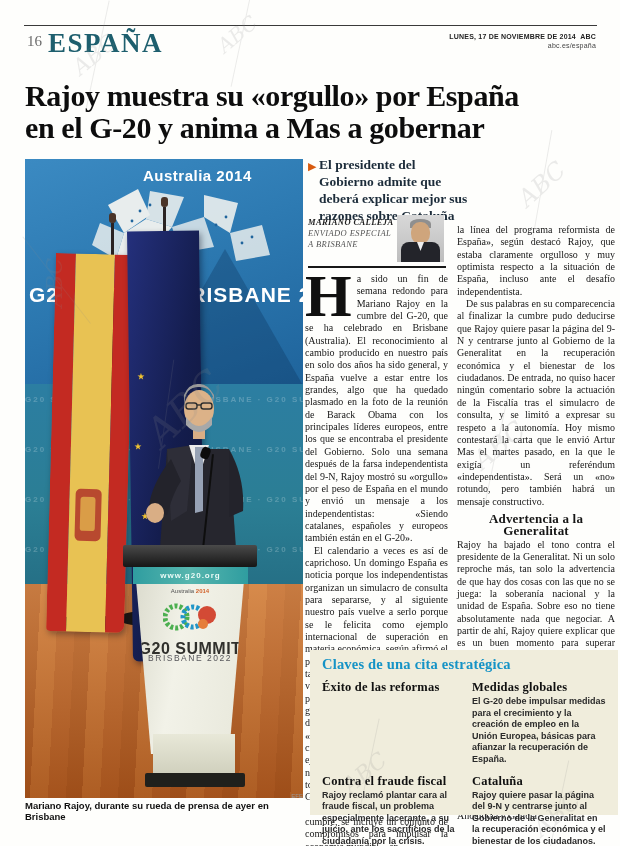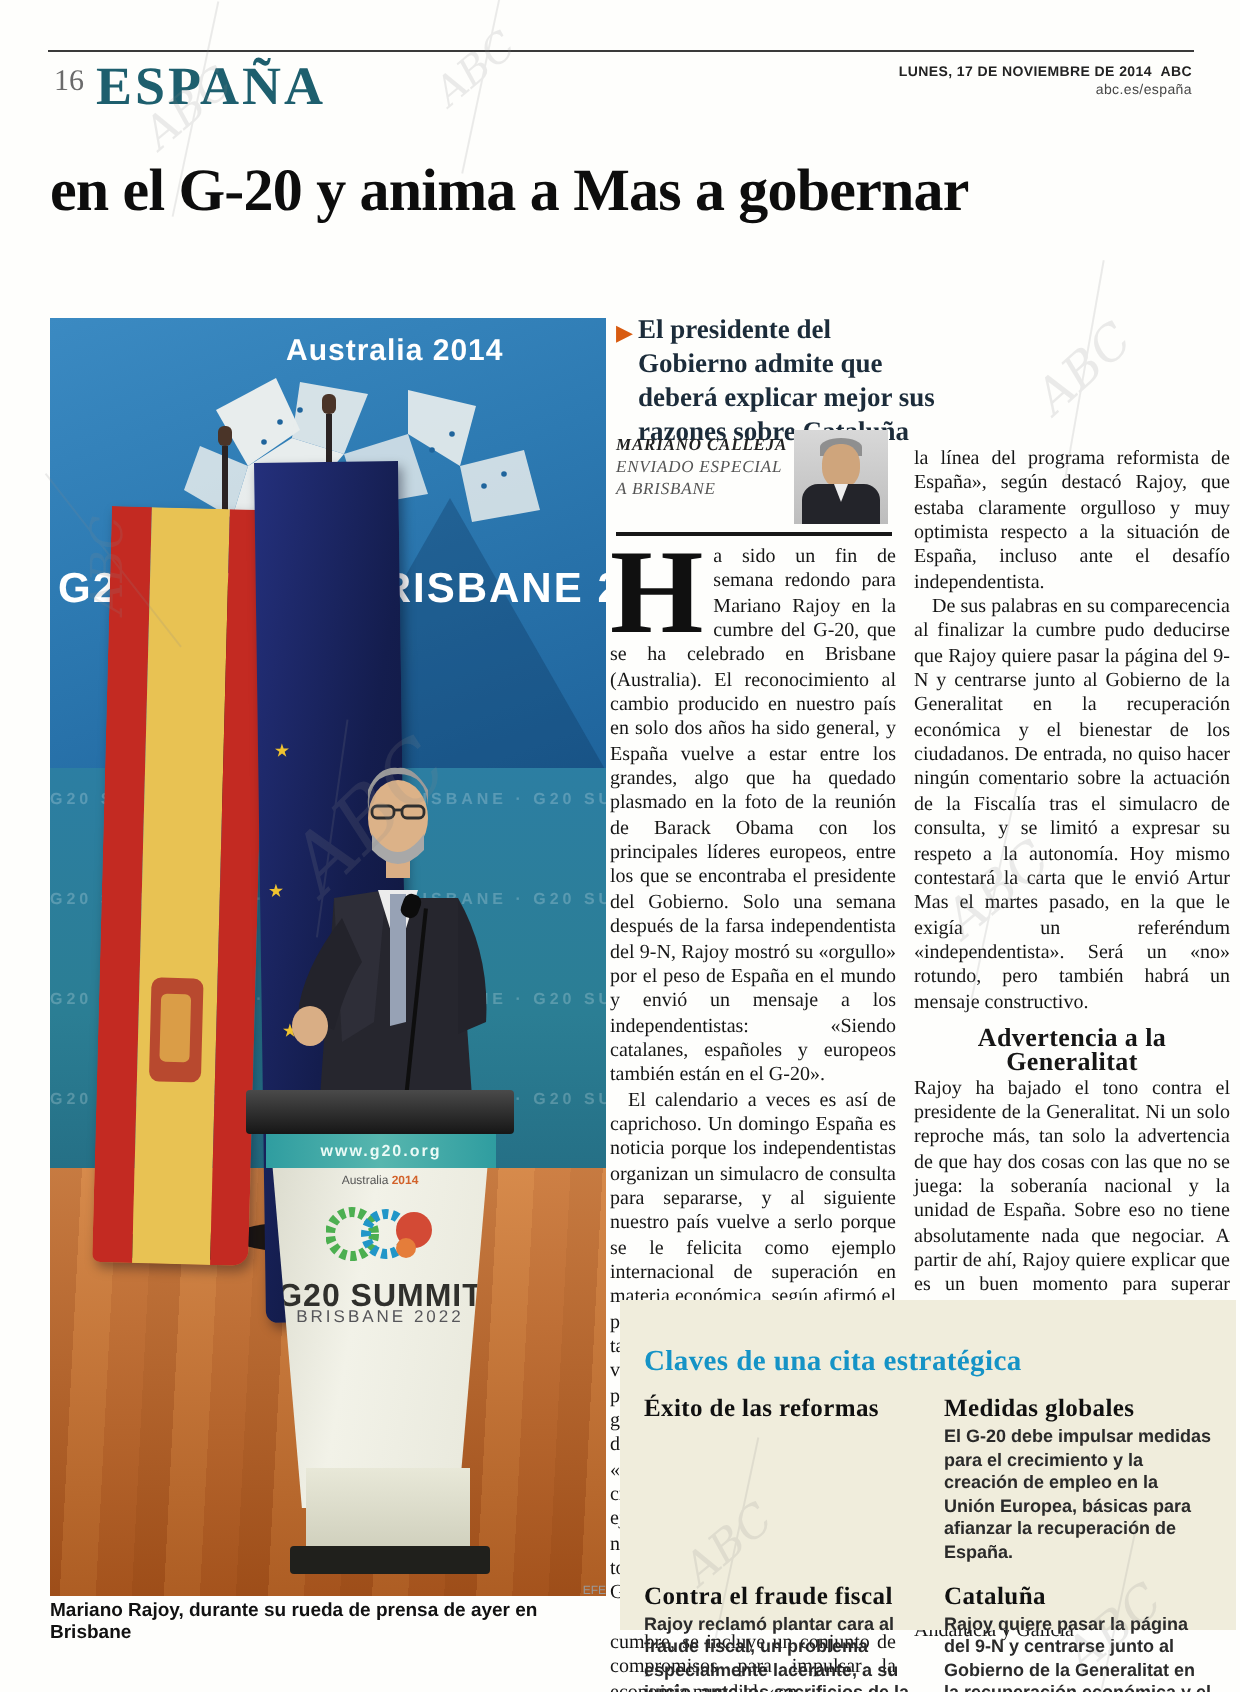--- a/index.html
+++ b/index.html
@@ -75,21 +75,21 @@
 
   .col{position:absolute;font-size:10px;line-height:12.35px;text-align:justify;color:#161616;}
   .col p{margin:0;}
   .col p.ind{text-indent:9px;}
   .col1{left:305px;top:273px;width:143px;}
   .col2{left:457px;top:224px;width:158px;}
   .dropcap{float:left;font-size:60px;line-height:47px;font-weight:bold;padding-right:5px;color:#101010;}
   .subhead{font-weight:bold;font-size:13px;margin:5px 0 1px;text-align:center;letter-spacing:.2px;}
 
   
-  .keybox{position:absolute;left:310px;top:650px;width:308px;height:165px;background:#f0eddc;box-sizing:border-box;padding:23px 12px;}
+  .keybox{position:absolute;left:310px;top:650px;width:308px;height:165px;background:#f0eddc;box-sizing:border-box;padding:6px 12px;}
   .keybox-title{color:#1593c6;font-weight:bold;font-size:14.5px;margin-bottom:7px;letter-spacing:.2px;}
   .keybox-grid{display:grid;grid-template-columns:1fr 1fr;column-gap:16px;row-gap:8px;}
   .kb-head{font-weight:bold;font-size:12.5px;color:#101010;margin-bottom:1px;letter-spacing:.2px;}
   .kb-body{font-family:"Liberation Sans",sans-serif;font-weight:bold;font-size:9px;line-height:11.6px;color:#2a2a2a;}
 
   
   .wm{position:absolute;font-family:"DejaVu Serif",serif;font-style:italic;color:#8a8a8a;opacity:.16;pointer-events:none;}
   .wm:before{content:"";position:absolute;left:-28px;top:14px;width:110px;height:1px;background:#8a8a8a;transform:rotate(-38deg);}
 </style>
 </head>
@@ -100,20 +100,21 @@
   <div class="top-rule"></div>
   <div class="page-number">16</div>
   <div class="section-title">ESPAÑA</div>
   <div class="dateline">
     <span>LUNES, 17 DE NOVIEMBRE DE 2014</span>
     &nbsp;<span>ABC</span><br>
     <span class="site">abc.es/españa</span>
   </div>
 
   <div class="headline">
+    <div>Rajoy muestra su «orgullo» por España</div>
     <div>en el G-20 y anima a Mas a gobernar</div>
   </div>
 
   <div class="photo">
     <div class="bk-top"></div>
     <div class="bk-shadow"></div>
     <div class="aus-banner">Australia 2014</div>
 
     <svg class="g20-logo" width="200" height="100" viewBox="0 0 200 100">
       <g fill="#f2f3f0" opacity="0.95">

